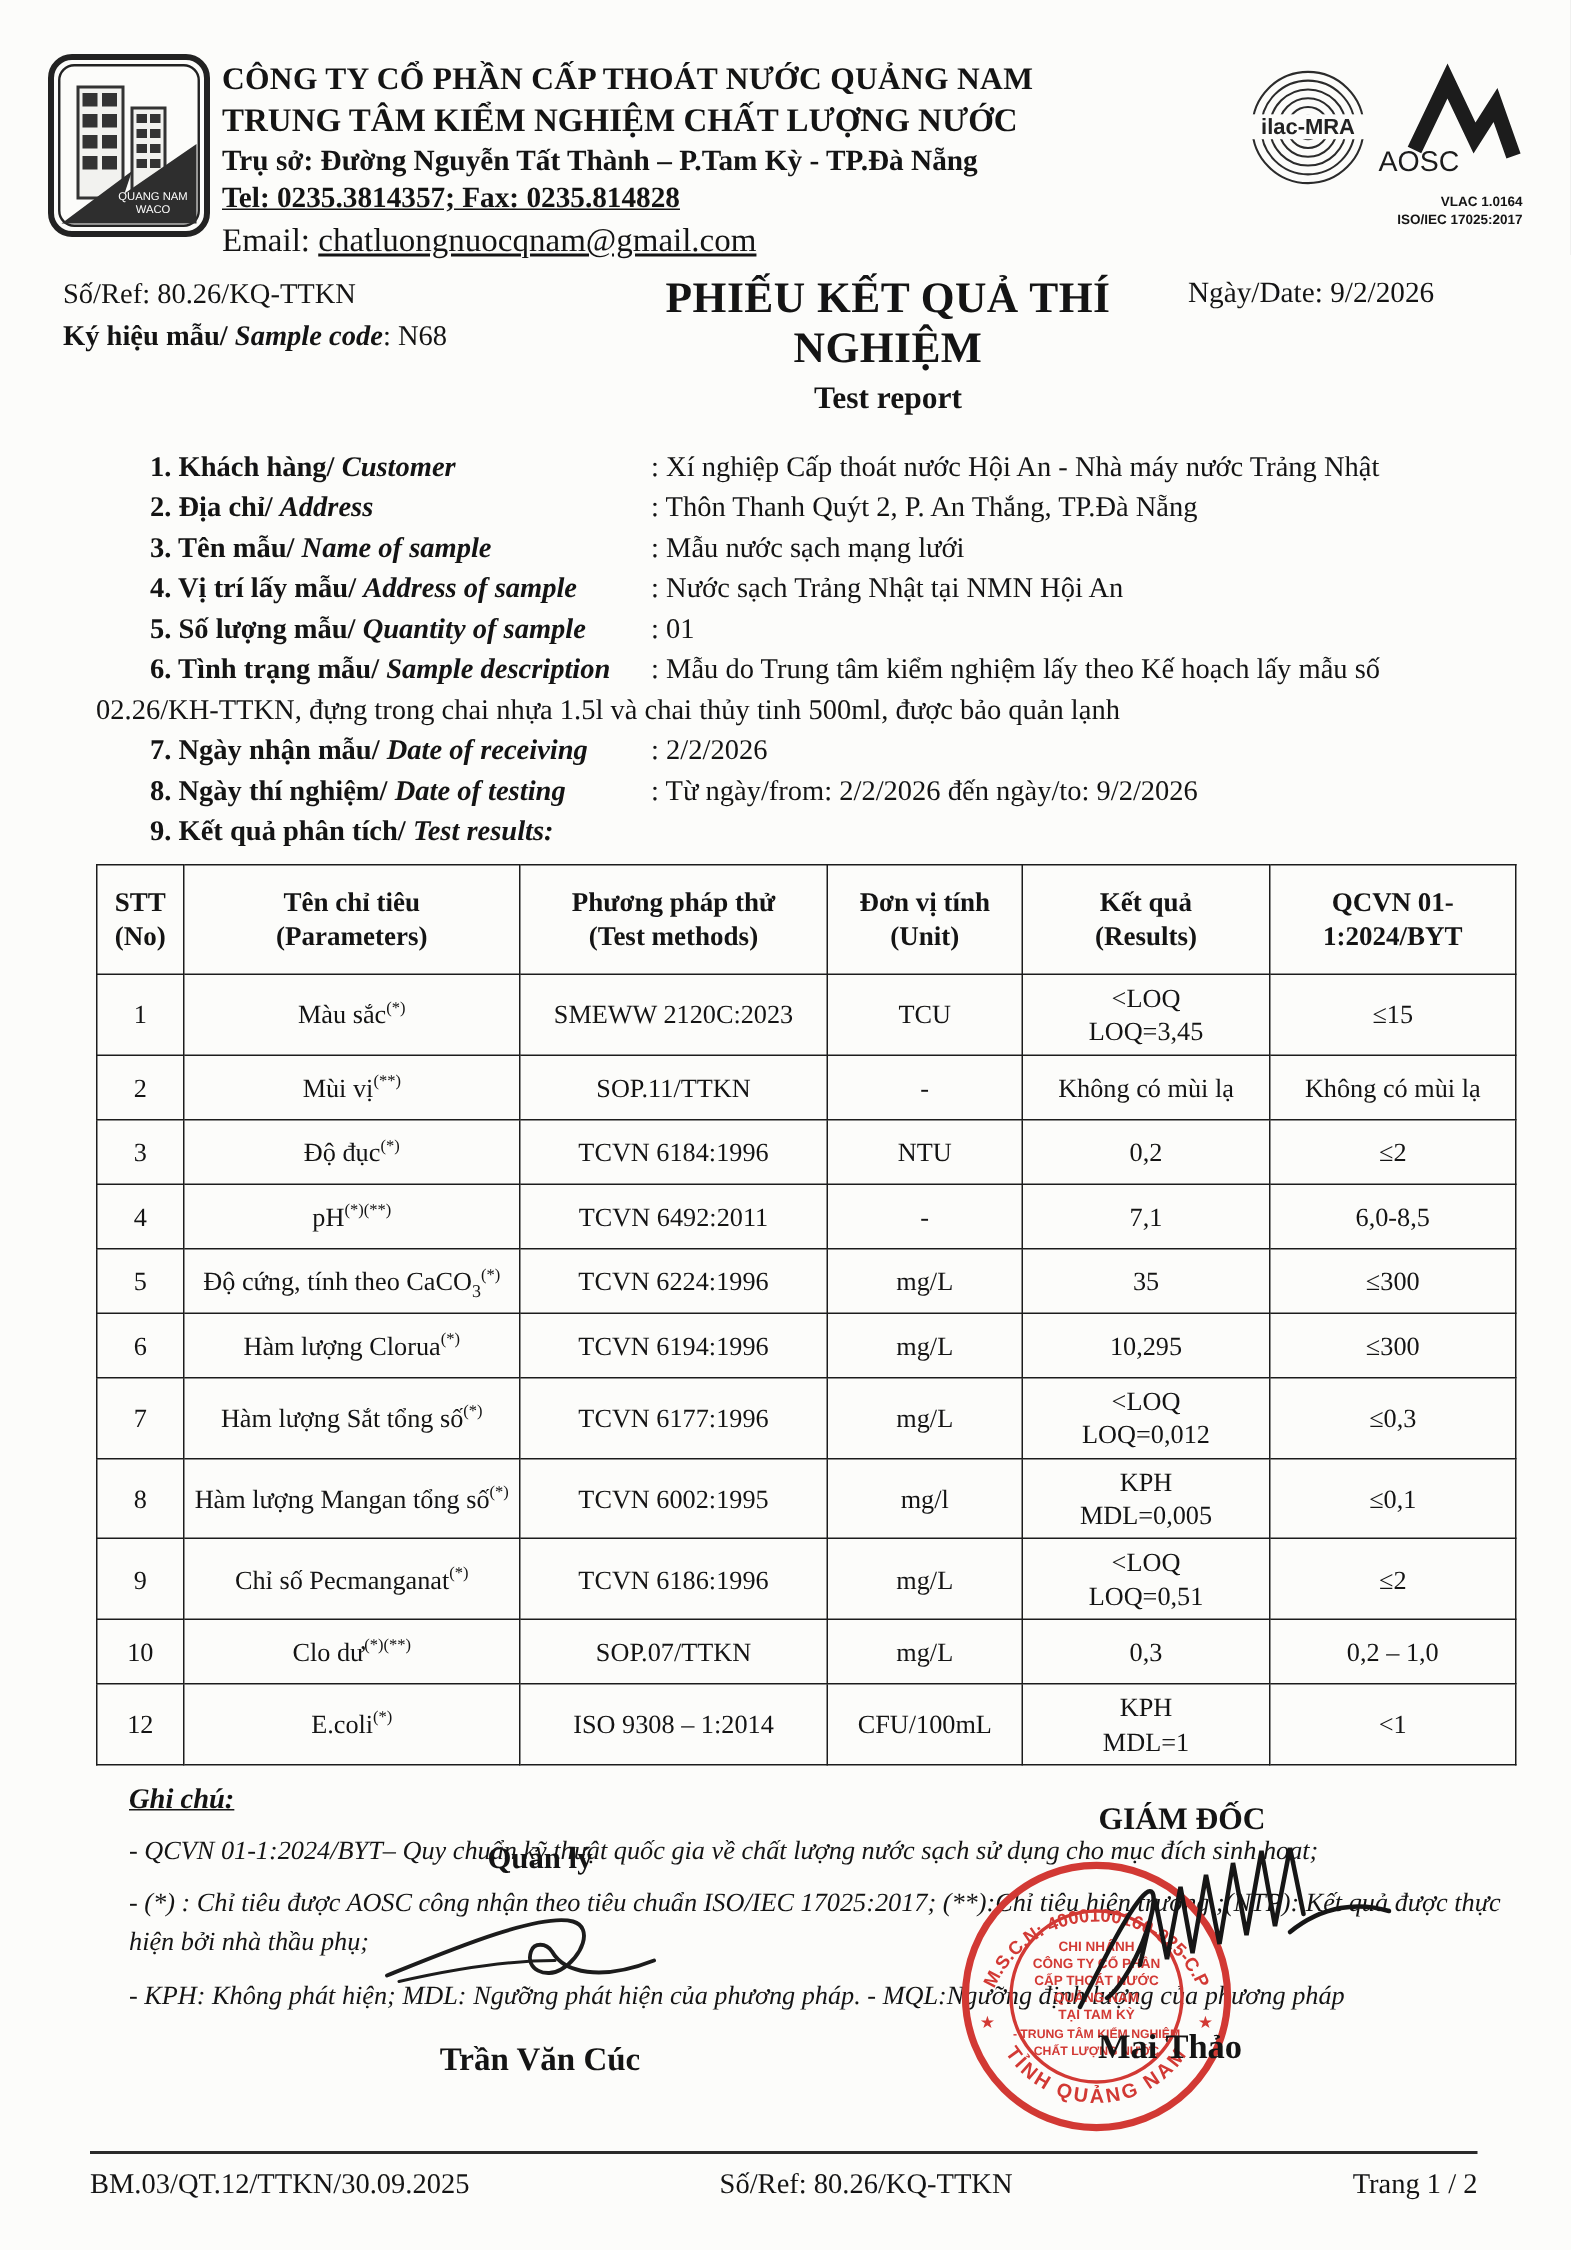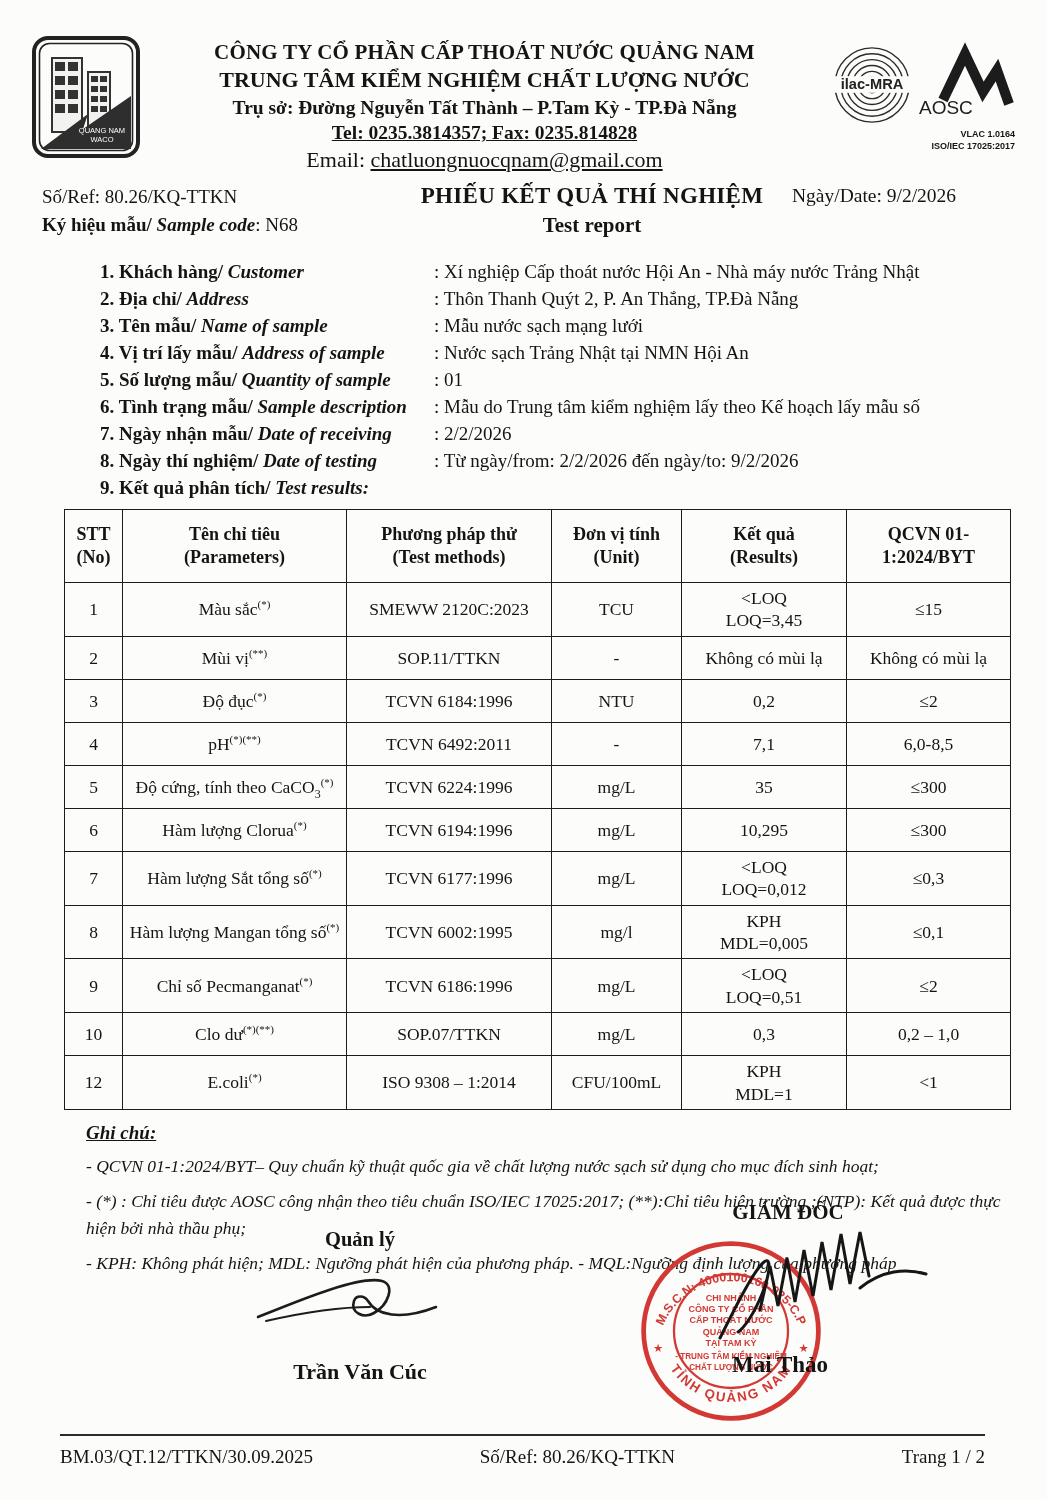--- a/index.html
+++ b/index.html
@@ -4,38 +4,38 @@
 <style>
   html,body { margin:0; padding:0; background:#e8e8e6; }
   .page {
     position:relative; width:1047px; height:1500px; margin:0 auto;
     background:#fcfcfa; color:#141414; overflow:hidden;
     font-family:"Liberation Serif", serif;
   }
   
   .header { display:flex; align-items:flex-start; padding:34px 26px 0 30px; }
   .logo-left { flex:none; width:118px; }
-  .head-center { flex:1; text-align:center; padding-top:6px; }
+  .head-center { flex:1; text-align:left; padding-top:6px; }
   .co-line1 { font-size:21px; font-weight:bold; letter-spacing:.2px; }
   .co-line2 { font-size:22px; font-weight:bold; margin-top:2px; }
   .co-addr  { font-size:19.5px; font-weight:bold; margin-top:4px; }
   .co-tel   { font-size:19.5px; font-weight:bold; margin-top:3px;text-decoration:underline; }
   .co-email { font-size:22px; font-weight:normal; margin-top:3px; }
   .co-email .mail { text-decoration:underline; }
   .logos-right { flex:none; width:200px; padding-top:8px; }
   .logos-row { display:flex; align-items:center; justify-content:flex-end; gap:4px; }
   .aosc-sub { text-align:right; font-family:"Liberation Sans", sans-serif;
               font-size:9px; font-weight:bold; line-height:1.35; padding-right:6px; }
   
   .ref-row { display:flex; align-items:flex-start; padding:0 40px 0 42px; margin-top:10px; }
   .ref-left { flex:none; width:350px; font-size:19px; line-height:1.45; }
   .ref-left .b { font-weight:bold; }
   .ref-left .bi { font-weight:bold; font-style:italic; }
   .title-mid { flex:1; text-align:center; }
-  .title-vi { font-size:23px; font-weight:bold; letter-spacing:.3px; }
+  .title-vi { font-size:29px; font-weight:bold; letter-spacing:.3px; }
   .title-en { font-size:21px; font-weight:bold; margin-top:4px; }
   .ref-date { flex:none; width:215px; font-size:19.5px; text-align:left; padding-top:2px; }
   
   .info { margin:20px 40px 0 100px; font-size:19px; }
   .info-row { display:flex; line-height:27px; }
   .info-label { flex:none; width:334px; font-weight:bold; }
   .info-label .en { font-style:italic; }
   .info-value { flex:1; }
   .info-value.bold { font-weight:normal; }
   .info-wrap { line-height:27px; margin-left:-36px; }
@@ -179,20 +179,21 @@
       <div class="info-value">: Nước sạch Trảng Nhật tại NMN Hội An</div>
     </div>
     <div class="info-row">
       <div class="info-label"><span>5.</span> <span>Số lượng mẫu/</span> <span class="en">Quantity of sample</span></div>
       <div class="info-value">: 01</div>
     </div>
     <div class="info-row">
       <div class="info-label"><span>6.</span> <span>Tình trạng mẫu/</span> <span class="en">Sample description</span></div>
       <div class="info-value">: Mẫu do Trung tâm kiểm nghiệm lấy theo Kế hoạch lấy mẫu số</div>
     </div>
+    <div class="info-wrap">02.26/KH-TTKN, đựng trong chai nhựa 1.5l và chai thủy tinh 500ml, được bảo quản lạnh</div>
     <div class="info-row">
       <div class="info-label"><span>7.</span> <span>Ngày nhận mẫu/</span> <span class="en">Date of receiving</span></div>
       <div class="info-value">: 2/2/2026</div>
     </div>
     <div class="info-row">
       <div class="info-label"><span>8.</span> <span>Ngày thí nghiệm/</span> <span class="en">Date of testing</span></div>
       <div class="info-value">: Từ ngày/from: 2/2/2026  đến ngày/to: 9/2/2026</div>
     </div>
     <div class="info-row">
       <div class="info-label" style="width:auto"><span>9.</span> <span>Kết quả phân tích/</span> <span class="en">Test results:</span></div>

